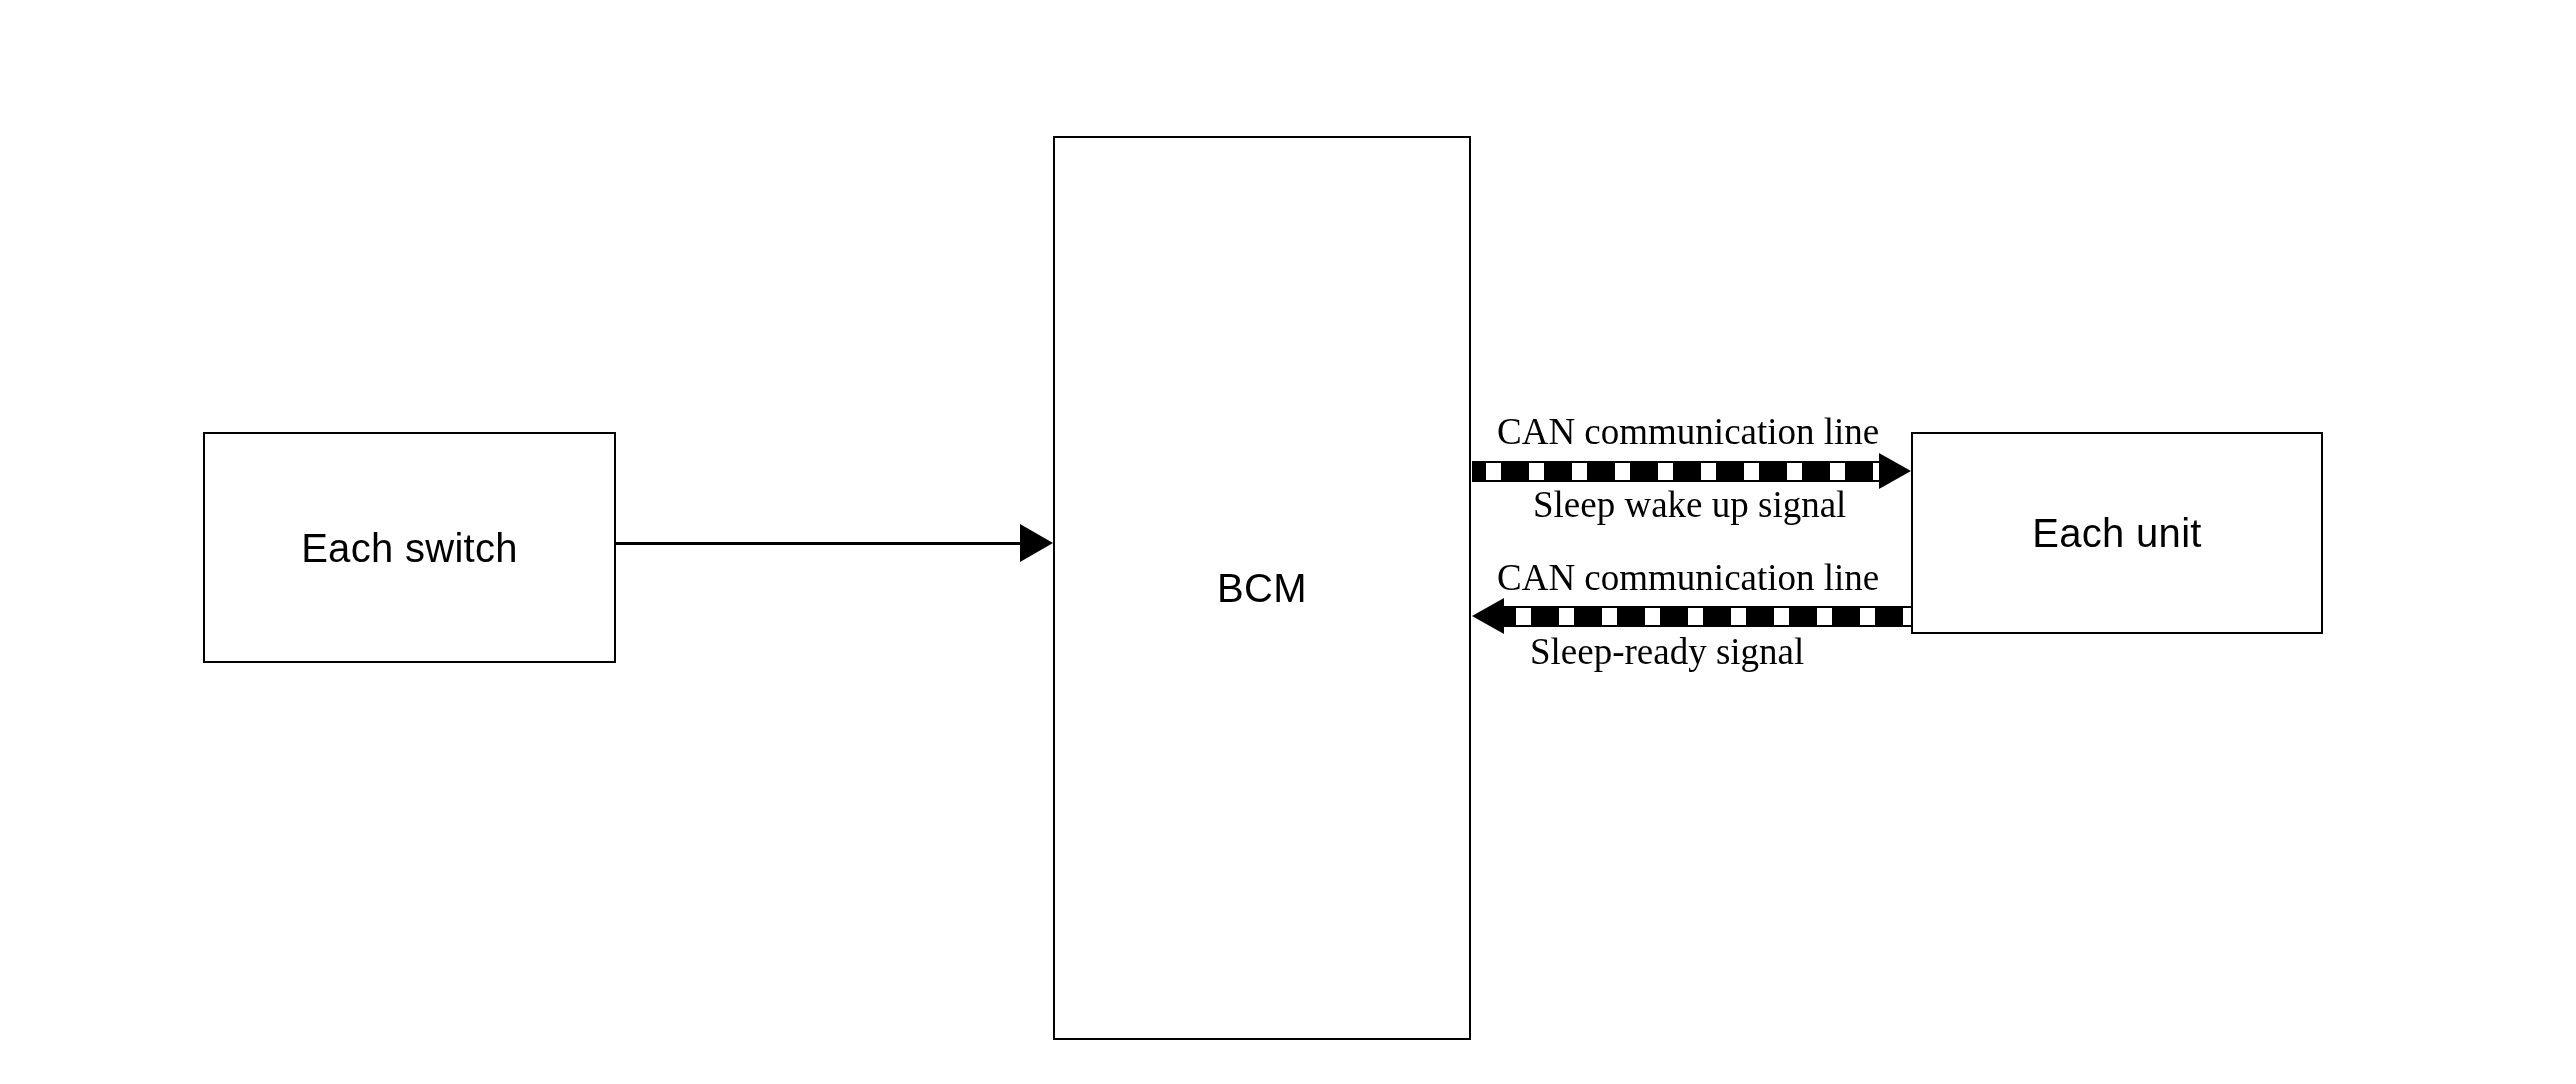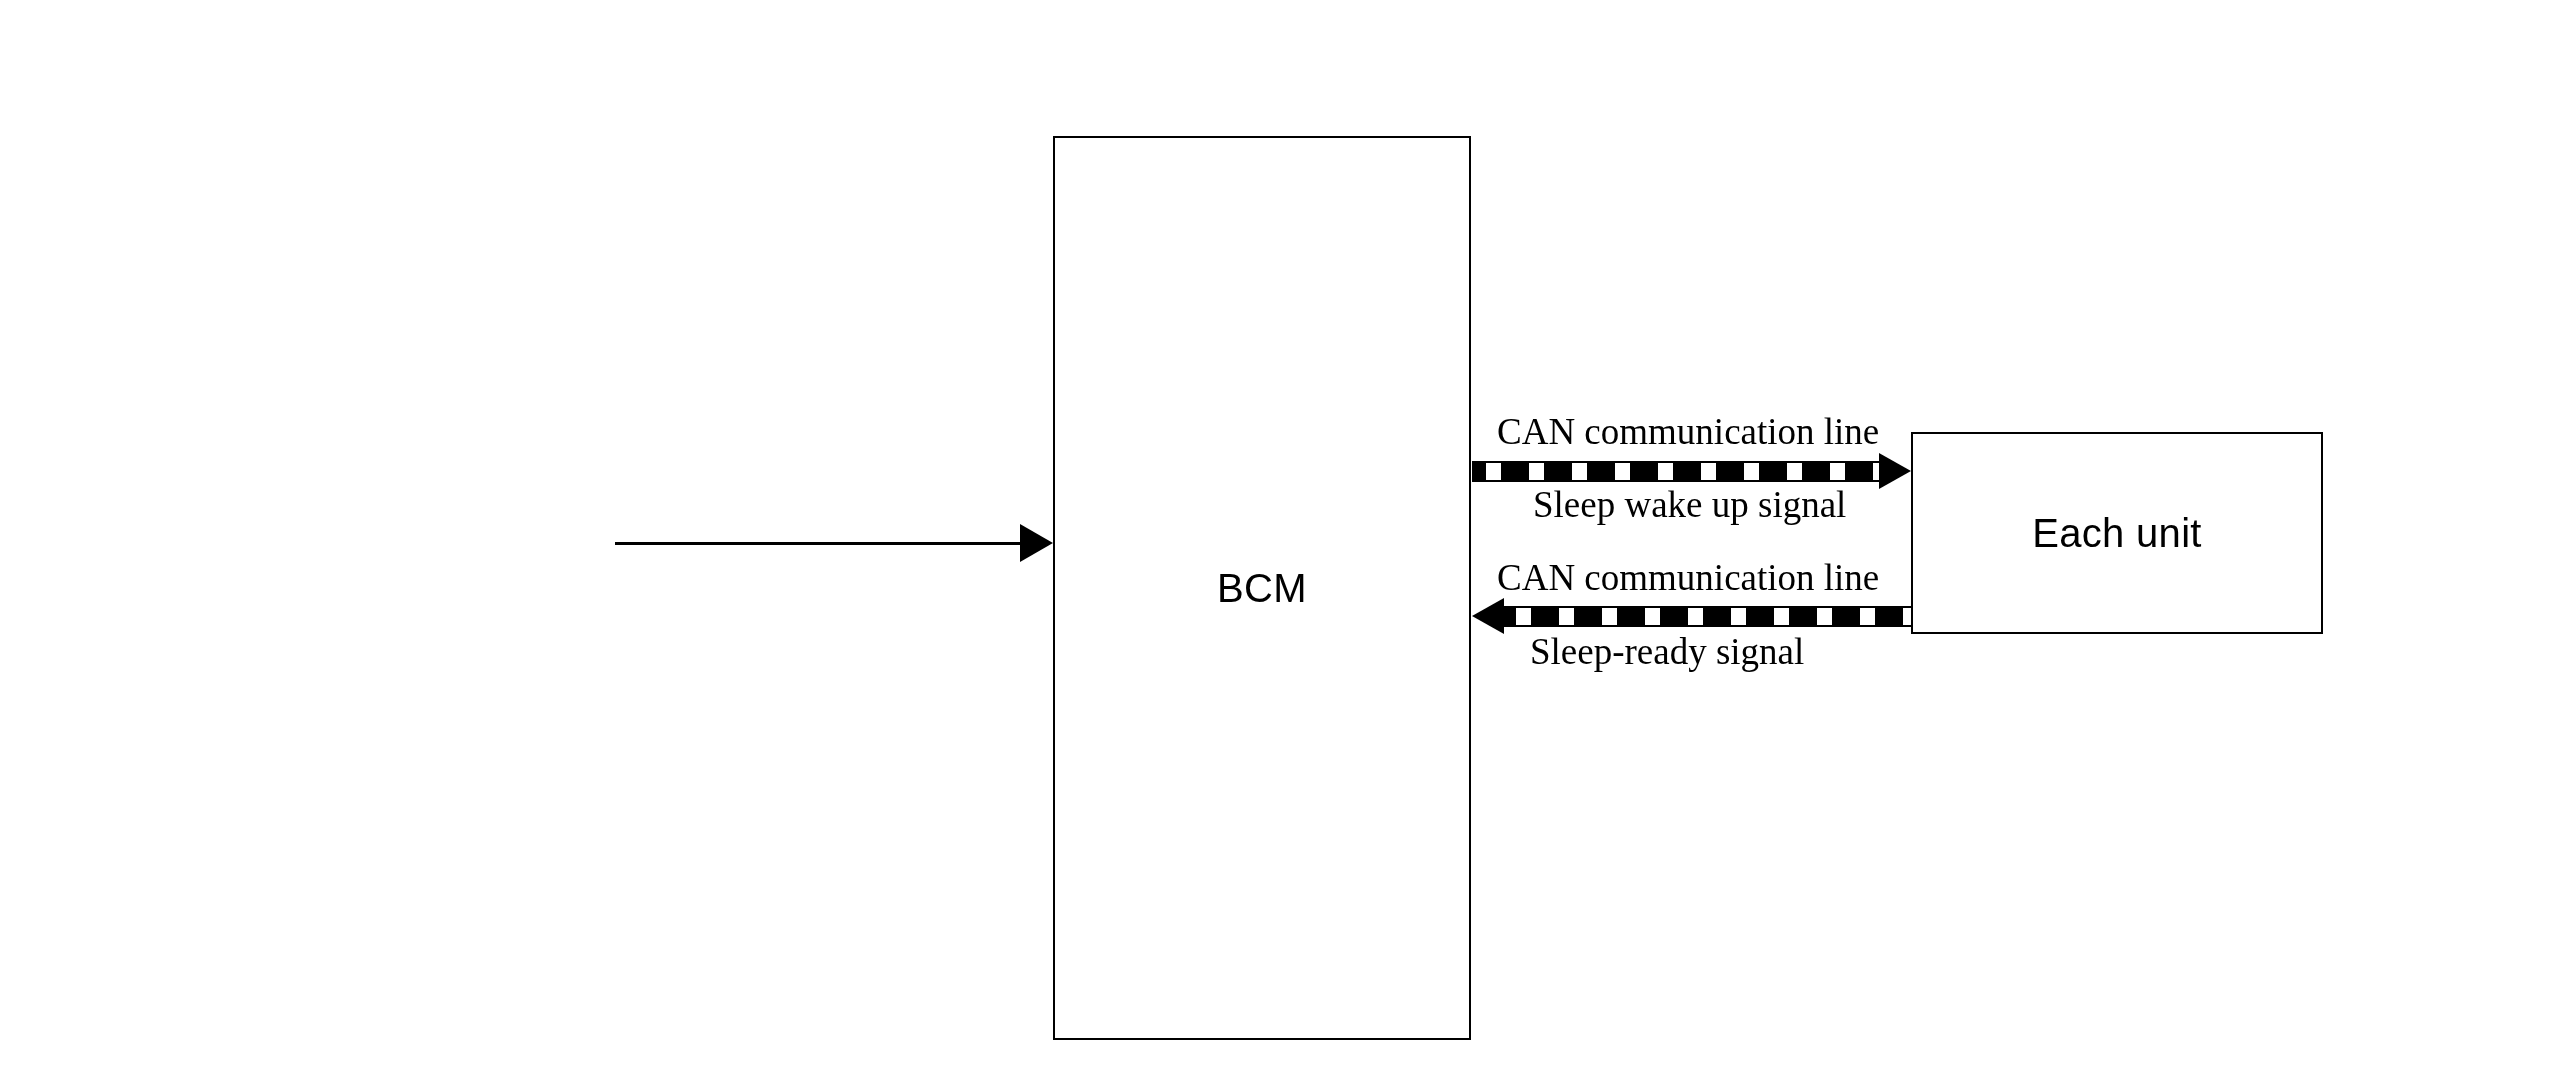--- a/index.html
+++ b/index.html
@@ -178,20 +178,23 @@
   #label-can-line-top      { left: 1497px; top: 413px; }
   #label-sleep-wake-up     { left: 1506px; top: 486px; margin-left: 27px; }
   #label-can-line-bottom   { left: 1497px; top: 559px; }
   #label-sleep-ready       { left: 1530px; top: 633px; }
 </style>
 </head>
 <body>
 
 <div id="diagram-root">
 
+  <div class="node-box" id="box-each-switch">
+    <span class="node-label">Each switch</span>
+  </div>
 
   <div class="node-box" id="box-bcm">
     <span class="node-label">BCM</span>
   </div>
 
   <div class="node-box" id="box-each-unit">
     <span class="node-label">Each unit</span>
   </div>
 
   <div id="arrow-switch-to-bcm">

